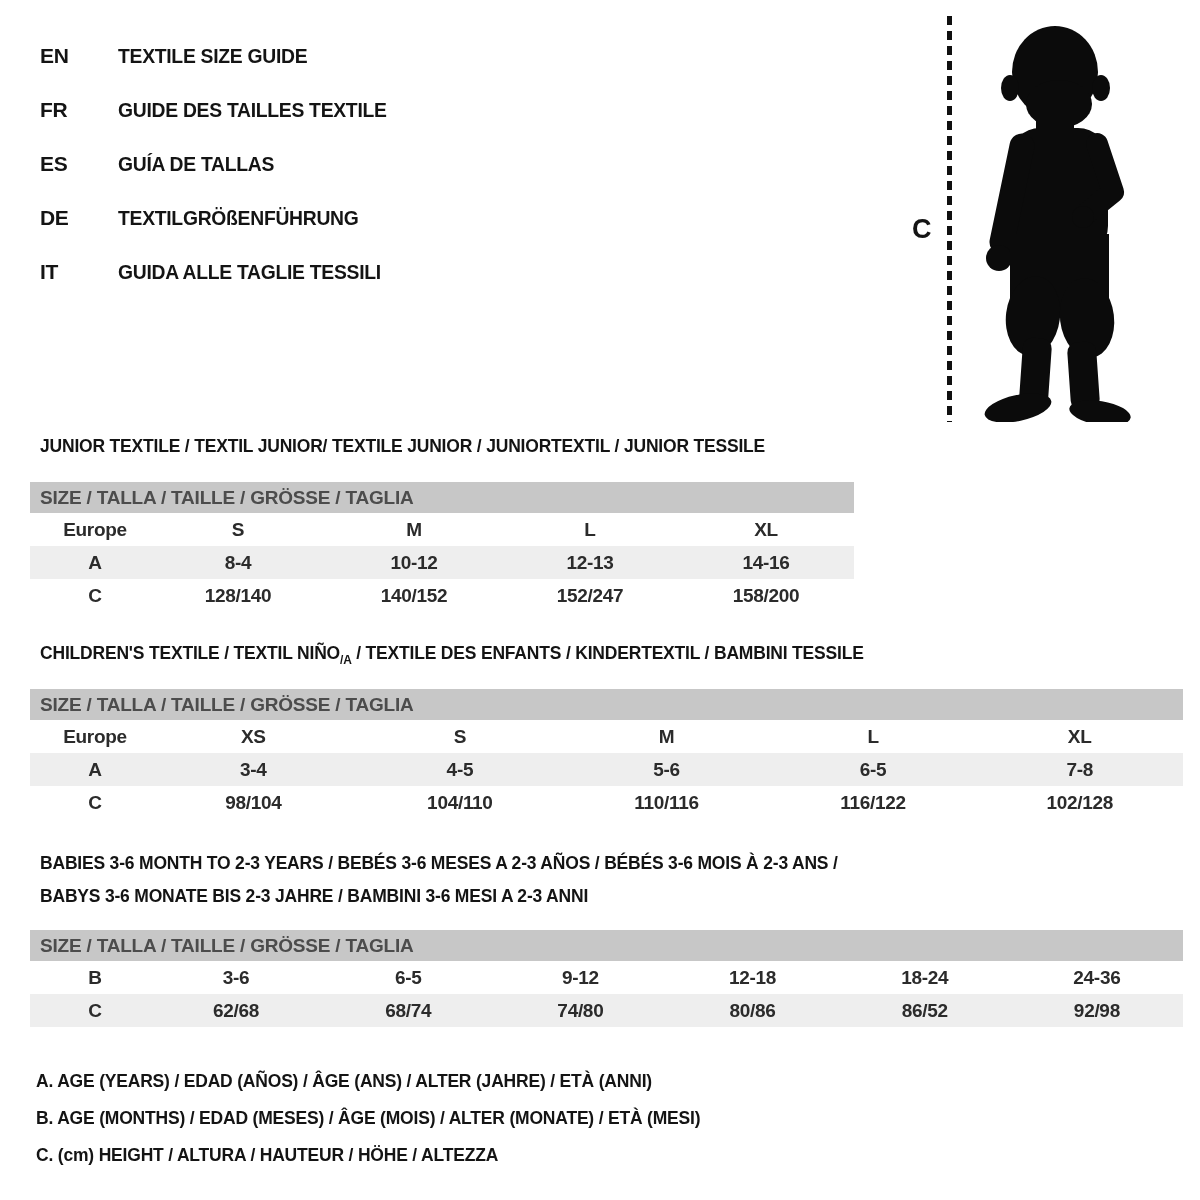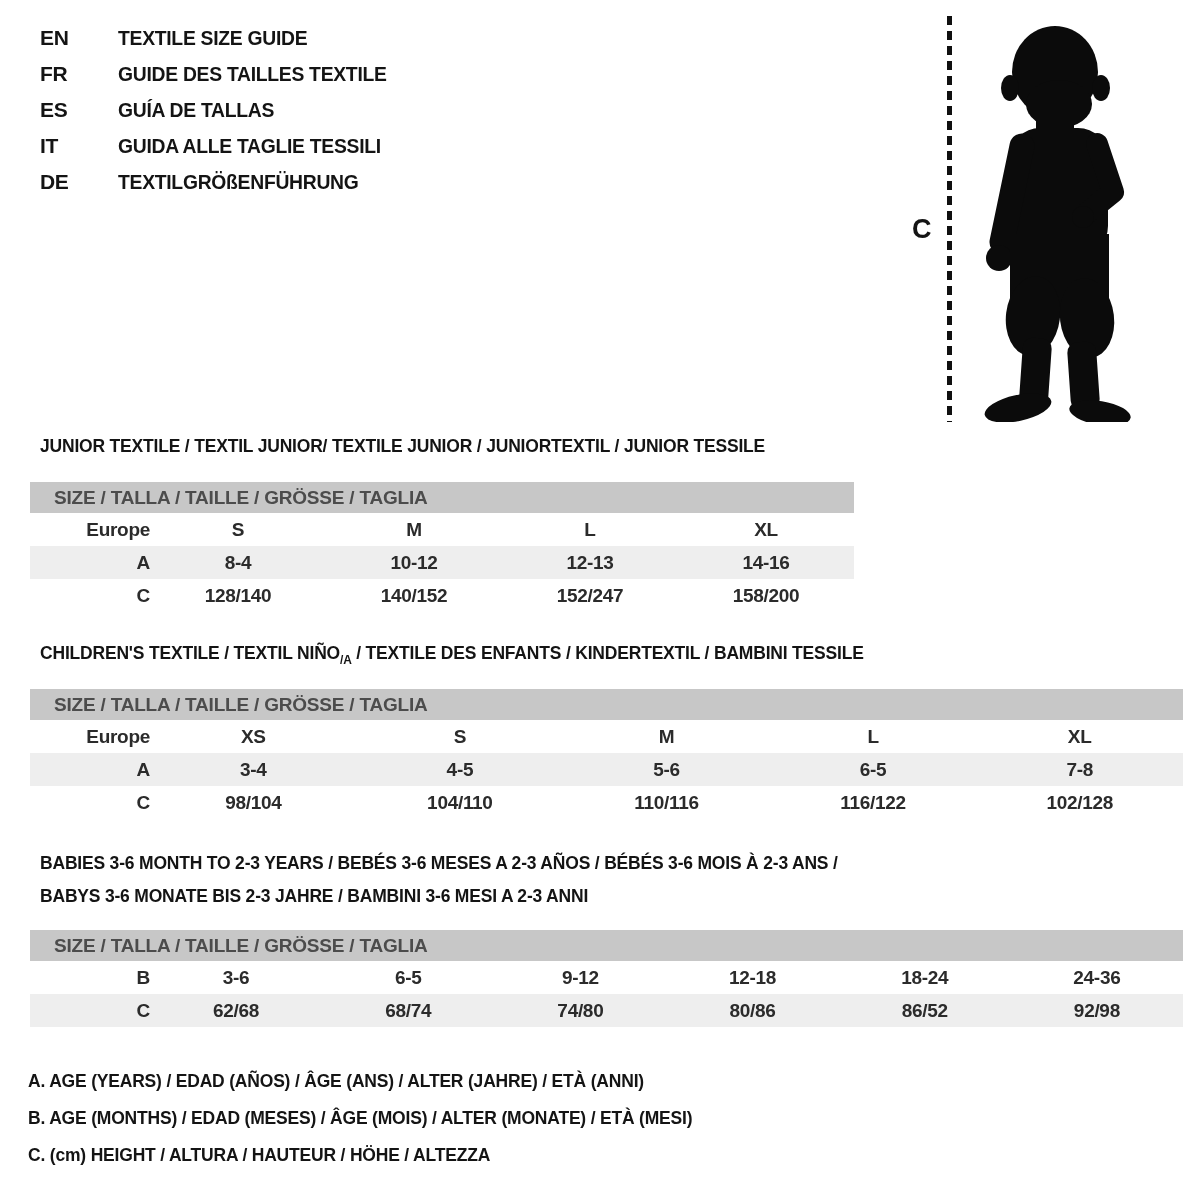--- a/index.html
+++ b/index.html
@@ -4,54 +4,54 @@
 <style>
   html,body{margin:0;padding:0;}
   body{
     width:1200px;height:1200px;position:relative;
     background:#ffffff;color:#141414;
     font-family:"Liberation Sans","DejaVu Sans",sans-serif;
     font-weight:bold;overflow:hidden;
   }
   
   .lang-list{position:absolute;left:40px;top:20px;}
-  .lang-row{display:flex;height:36px;align-items:center;}
+  .lang-row{display:flex;height:36px;align-items:center;margin-top:18px;}
   .lang-code{width:78px;font-size:21px;letter-spacing:-0.3px;}
   .lang-title{font-size:21px;letter-spacing:-0.3px;transform:scaleX(0.92);transform-origin:left center;white-space:nowrap;}
   
   .dashed-line{
     position:absolute;left:947px;top:16px;width:5px;height:406px;
     background:repeating-linear-gradient(to bottom,#101010 0 9px,transparent 9px 15px);
   }
   .c-label{position:absolute;left:912px;top:214px;font-size:27px;}
   .baby-svg{position:absolute;left:966px;top:20px;}
   
   .section-title{
     position:absolute;left:40px;font-size:19px;letter-spacing:-0.2px;
     transform:scaleX(0.92);transform-origin:left center;white-space:nowrap;
   }
   .section-title sub{font-size:13px;}
   .babies-title{line-height:33px;}
   .size-table-wrap{position:absolute;left:30px;}
   .size-header{
     height:31px;line-height:31px;background:#c7c7c7;color:#4c4c4c;
-    font-size:19px;padding-left:24px;letter-spacing:-0.2px;white-space:nowrap;
+    font-size:19px;padding-left:10px;letter-spacing:-0.2px;white-space:nowrap;
   }
   table.size-table{border-collapse:collapse;table-layout:fixed;width:100%;}
   table.size-table td{
     height:33px;text-align:center;font-size:19px;font-weight:bold;
     color:#2b2b2b;letter-spacing:-0.3px;padding:0;
   }
-  table.size-table td.label-cell{width:110px;text-align:right;padding-left:10px;}
+  table.size-table td.label-cell{width:110px;text-align:center;padding-left:10px;}
   table.size-table tr:nth-child(even){background:#eeeeee;}
   .t-junior{width:824px;top:482px;}
   .t-children{width:1153px;top:689px;}
   .t-babies{width:1153px;top:930px;}
   
-  .legend{position:absolute;left:28px;top:1062px;}
+  .legend{position:absolute;left:36px;top:1062px;}
   .legend-line{
     font-size:19px;line-height:37px;letter-spacing:-0.2px;
     transform:scaleX(0.92);transform-origin:left center;white-space:nowrap;
   }
 </style>
 </head>
 <body>
 
 <div class="lang-list">
   <div class="lang-row">
@@ -60,26 +60,26 @@
   </div>
   <div class="lang-row">
     <span class="lang-code">FR</span>
     <span class="lang-title">GUIDE DES TAILLES TEXTILE</span>
   </div>
   <div class="lang-row">
     <span class="lang-code">ES</span>
     <span class="lang-title">GUÍA DE TALLAS</span>
   </div>
   <div class="lang-row">
+    <span class="lang-code">DE</span>
+    <span class="lang-title">TEXTILGRÖßENFÜHRUNG</span>
+  </div>
+  <div class="lang-row">
     <span class="lang-code">IT</span>
     <span class="lang-title">GUIDA ALLE TAGLIE TESSILI</span>
-  </div>
-  <div class="lang-row">
-    <span class="lang-code">DE</span>
-    <span class="lang-title">TEXTILGRÖßENFÜHRUNG</span>
   </div>
 </div>
 
 <div class="dashed-line"></div>
 <div class="c-label">C</div>
 <svg class="baby-svg" width="182" height="402" viewBox="0 0 182 402" aria-hidden="true">
   <g fill="#0b0b0b">
 
     <ellipse cx="89" cy="52" rx="43" ry="46"></ellipse>
     <ellipse cx="44" cy="68" rx="9" ry="13"></ellipse>

